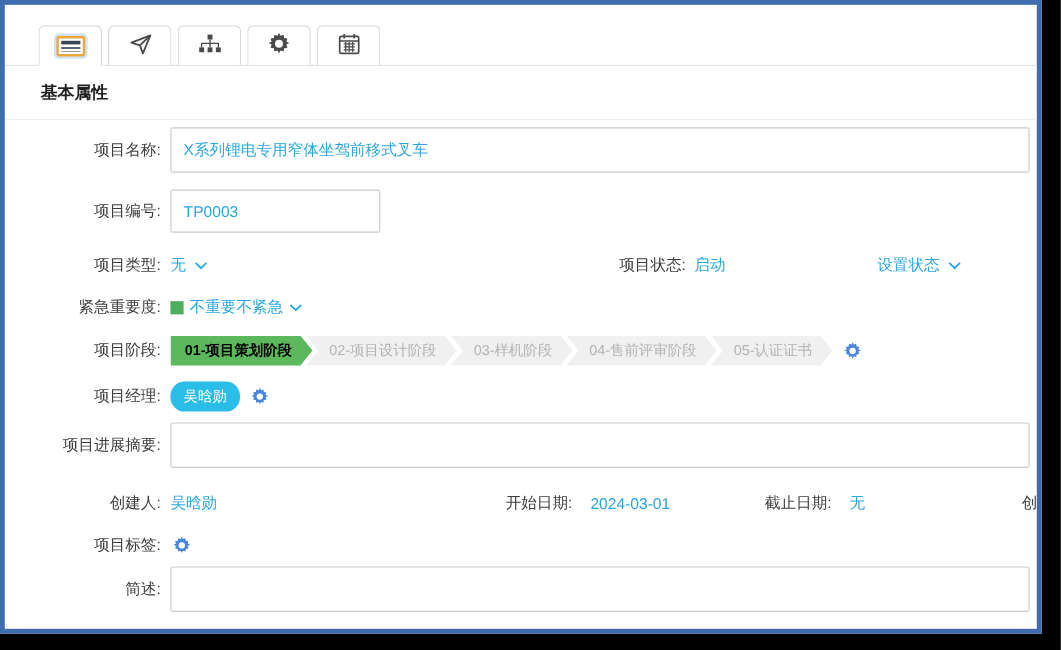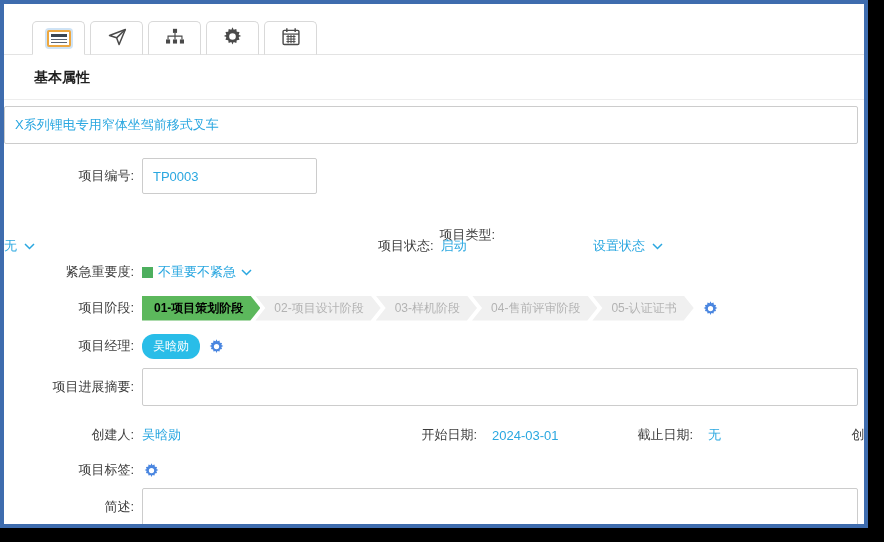--- a/index.html
+++ b/index.html
@@ -159,29 +159,30 @@
       </span>
     </div>
   </div>
 
   <div class="section-title">基本属性</div>
   <div class="title-sep"></div>
 
   <div>
 
     <div class="row" style="margin-top:6px;">
+      <span class="lbl">项目名称:</span>
       <input class="inp" type="text" value="X系列锂电专用窄体坐驾前移式叉车" style="">
     </div>
 
     <div class="row" style="margin-top:14px;">
       <span class="lbl">项目编号:</span>
       <input class="inp small" type="text" value="TP0003" style="">
     </div>
 
-    <div class="row" style="margin-top:32px; height:22px;flex-direction:column;">
+    <div class="row" style="margin-top:16px; height:22px;">
       <span class="lbl">项目类型:</span>
       <div class="row-content">
         <span class="pos link" style="left:0;">
           <span>无</span>
           <svg width="11" height="7" viewBox="0 0 11 7">
               <path d="M1 1l4.5 4.5L10 1" fill="none" stroke="#2aa7e0" stroke-width="1.5"></path>
             </svg>
         </span>
         <span class="pos" style="left:374px;">
           <span class="glbl">项目状态:</span>

